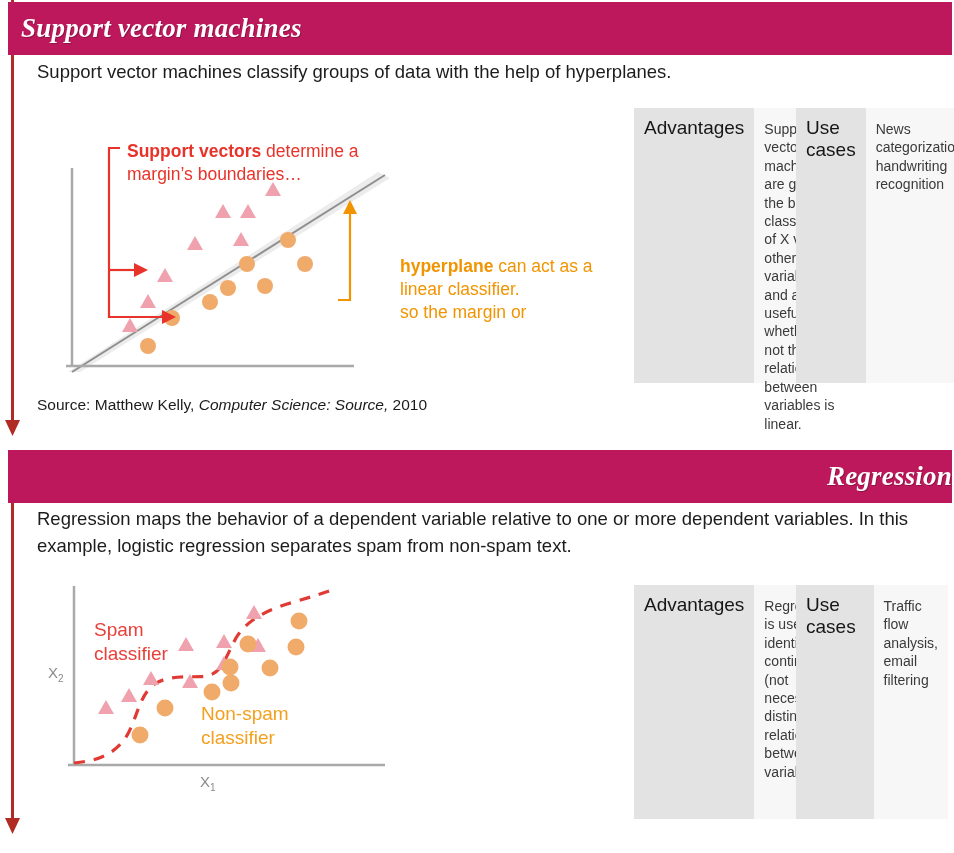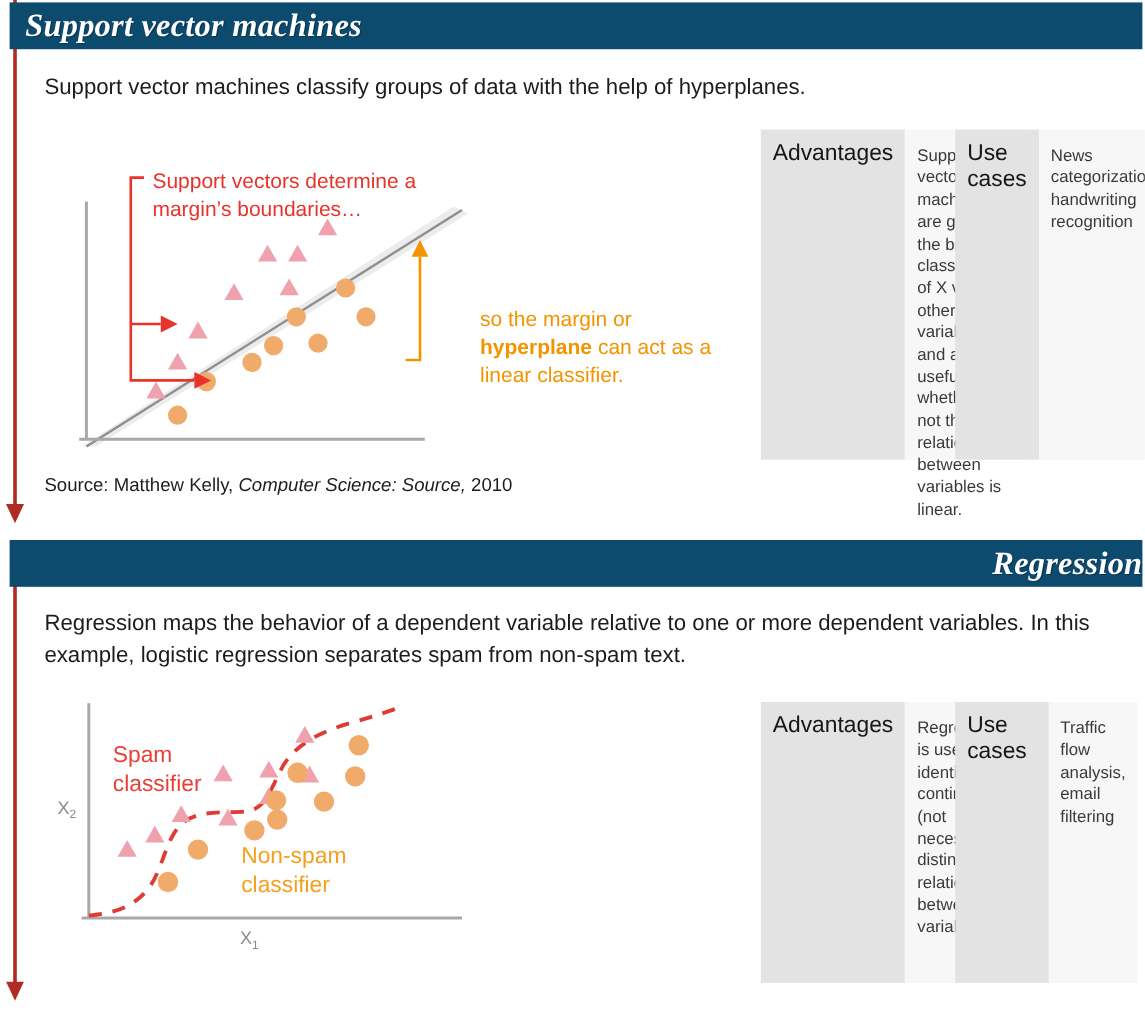--- a/index.html
+++ b/index.html
@@ -9,22 +9,22 @@
     color:#1a1a1a;
   }
 
   
   .rail{position:absolute;left:11px;top:0;width:3px;background:#b02b24;}
   .rail-arrow{position:absolute;left:3px;width:19px;height:17px;}
   .rail-arrow svg{display:block;}
 
   
   .section-bar{
-    position:absolute;left:8px;right:2px;height:39px;
-    background:#0c4a6e;
+    position:absolute;left:8px;right:2px;height:53px;
+    background:#be185d;
     display:flex;align-items:center;
   }
   .section-bar .title{
     font-family:"Liberation Serif", serif;
     font-weight:bold;font-style:italic;
     color:#ffffff;font-size:27px;letter-spacing:.2px;
     padding-left:13px;
     text-shadow:1px 1px 0 rgba(0,0,0,.25);
   }
 
@@ -49,21 +49,21 @@
     background:#f7f7f7;color:#3a3a3a;
     font-size:14px;line-height:18.4px;
     padding:12px 10px 14px 10px;flex:1;
   }
 
   
   .chart{position:absolute;}
   .chart svg{display:block;}
   .ann{position:absolute;}
   .ann-red{color:#e8332a;font-size:17.5px;line-height:23px;}
-  .ann-red b{font-weight:normal;}
+  .ann-red b{font-weight:bold;}
   .ann-org{color:#f29400;font-size:17.5px;line-height:23px;}
   .ann-org b{font-weight:bold;}
   .lbl-red{color:#e8403a;font-size:19px;line-height:24px;}
   .lbl-org{color:#f4a01e;font-size:19px;line-height:24px;}
   .axlabel{fill:#8a8a8a;font-size:15px;font-family:"Liberation Sans",sans-serif;}
   .axlabel tspan.sub{font-size:10px;}
 </style>
 </head>
 <body>
 
@@ -134,22 +134,22 @@
 </div>
 
 <div class="ann" style="left:330px;top:200px;">
   <svg width="60" height="110" viewBox="0 0 60 110">
     <path d="M8,100 L20,100 L20,14" fill="none" stroke="#f29400" stroke-width="2.2"></path>
     <polygon points="13,14 27,14 20,0" fill="#f29400"></polygon>
   </svg>
 </div>
 
 <div class="ann ann-org" style="left:400px;top:255px;width:210px;">
+  <div><b>hyperplane</b><span> can act as a linear classifier.</span></div>
   <div>so the margin or</div>
-  <div><b>hyperplane</b><span> can act as a linear classifier.</span></div>
 </div>
 
 <div class="source" style="left:37px;top:396px;">
   <span>Source: Matthew Kelly,</span>
   <i>Computer Science: Source,</i>
   <span>2010</span>
 </div>
 
 <div class="infotable" style="left:634px;top:108px;">
   <div class="col" style="width:156px;height:275px;">

